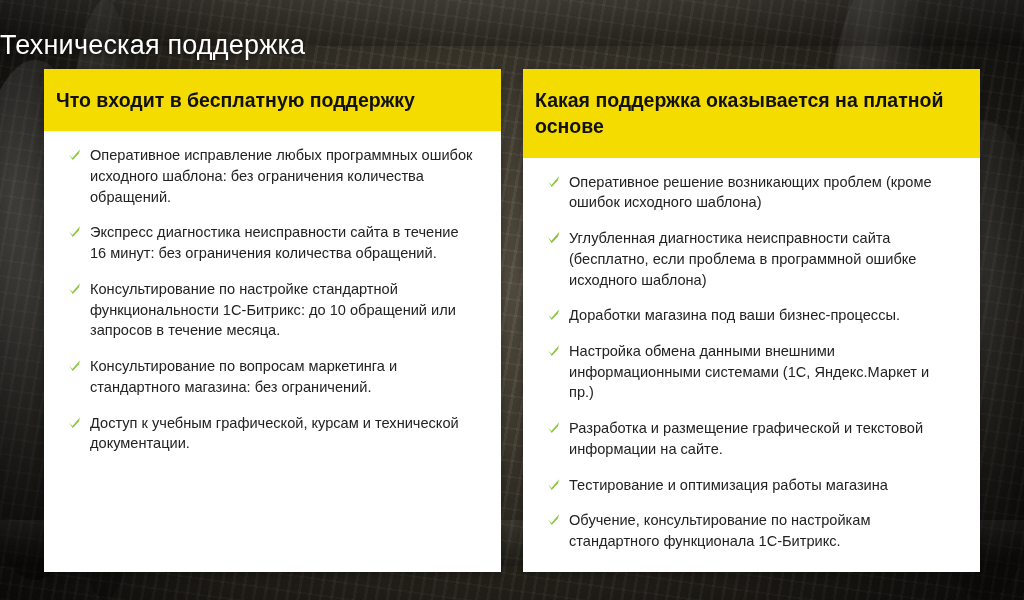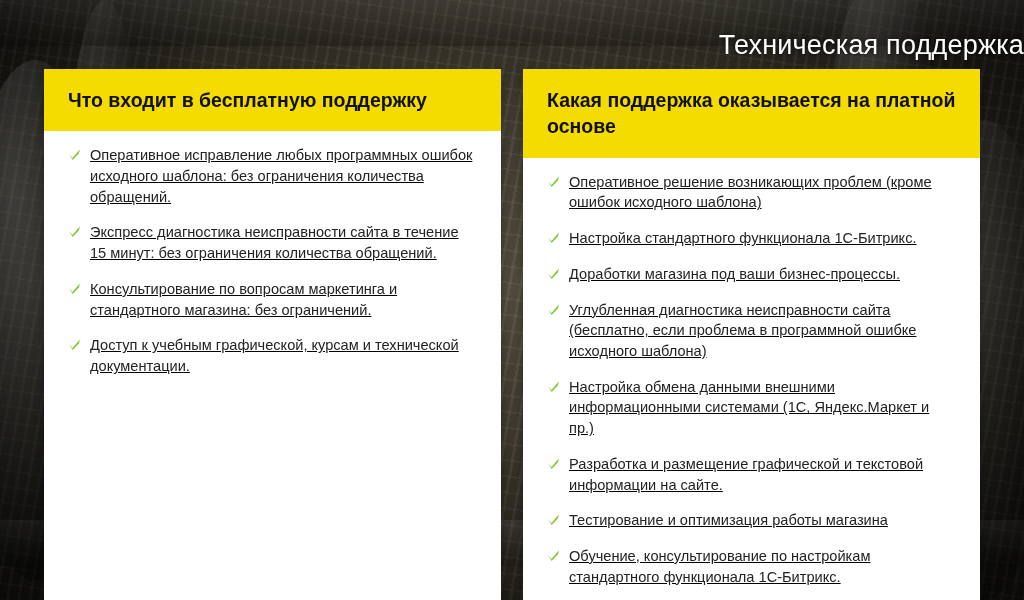--- a/index.html
+++ b/index.html
@@ -57,21 +57,21 @@
   .bg .vignette {
     position: absolute; inset: 0;
     background: radial-gradient(ellipse at 50% 45%, rgba(0,0,0,0) 35%, rgba(0,0,0,.45) 100%);
   }
 
   
   .title {
     position: absolute;
     top: 12px;
     left: 0; right: 0;
-    text-align: right;
+    text-align: left;
     color: #ffffff;
     font-size: 27px;
     font-weight: normal;
     letter-spacing: .2px;
     text-shadow: 0 1px 4px rgba(0,0,0,.65);
   }
 
   
   .cards {
     position: absolute;
@@ -81,36 +81,35 @@
     display: flex;
     gap: 22px;
   }
   .card {
     width: 457px;
     background: #ffffff;
     box-shadow: 0 2px 8px rgba(0,0,0,.35);
   }
   .card-head {
     background: #f5dc00;
-    padding: 18px 22px 18px 24px;
+    padding: 18px 22px 18px 12px;
     color: #111111;
     font-size: 19.5px;
     font-weight: bold;
     line-height: 1.35;
   }
   .card-body {
     padding: 14px 20px 18px 22px;
   }
   .card.left .card-body  { padding-bottom: 26px; }
 
   ul.items {
     list-style: none;
     margin: 0;
     padding: 0;
-    text-decoration: underline;
   }
   ul.items li {
     position: relative;
     padding: 0 4px 0 24px;
     margin: 0 0 15px 0;
     color: #222222;
     font-size: 14.6px;
     line-height: 1.42;
   }
   ul.items li:last-child { margin-bottom: 0; }
@@ -159,21 +158,29 @@
                 </svg>
               </span>
             <span>Оперативное исправление любых программных ошибок исходного шаблона: без ограничения количества обращений.</span>
           </li>
           <li>
             <span class="tick">
                 <svg width="13" height="13" viewBox="0 0 13 13">
                   <path d="M1 6.2 L4.4 10 L12 1.3 L10.9 5.4 L4.7 12.1 Z" fill="#8cc63f"></path>
                 </svg>
               </span>
-            <span>Экспресс диагностика неисправности сайта в течение 15 минут: без ограничения количества обращений.</span>
+            <span>Экспресс диагностика неисправности сайта в течение 16 минут: без ограничения количества обращений.</span>
+          </li>
+          <li>
+            <span class="tick">
+                <svg width="13" height="13" viewBox="0 0 13 13">
+                  <path d="M1 6.2 L4.4 10 L12 1.3 L10.9 5.4 L4.7 12.1 Z" fill="#8cc63f"></path>
+                </svg>
+              </span>
+            <span>Консультирование по настройке стандартной функциональности 1С-Битрикс: до 10 обращений или запросов в течение месяца.</span>
           </li>
           <li>
             <span class="tick">
                 <svg width="13" height="13" viewBox="0 0 13 13">
                   <path d="M1 6.2 L4.4 10 L12 1.3 L10.9 5.4 L4.7 12.1 Z" fill="#8cc63f"></path>
                 </svg>
               </span>
             <span>Консультирование по вопросам маркетинга и стандартного магазина: без ограничений.</span>
           </li>
           <li>
@@ -199,37 +206,36 @@
                 </svg>
               </span>
             <span>Оперативное решение возникающих проблем (кроме ошибок исходного шаблона)</span>
           </li>
           <li>
             <span class="tick">
                 <svg width="13" height="13" viewBox="0 0 13 13">
                   <path d="M1 6.2 L4.4 10 L12 1.3 L10.9 5.4 L4.7 12.1 Z" fill="#8cc63f"></path>
                 </svg>
               </span>
-            <span>Настройка стандартного функционала 1С-Битрикс.</span>
+          </li>
+          <li>
+            <span class="tick">
+                <svg width="13" height="13" viewBox="0 0 13 13">
+                  <path d="M1 6.2 L4.4 10 L12 1.3 L10.9 5.4 L4.7 12.1 Z" fill="#8cc63f"></path>
+                </svg>
+              </span>
+            <span>Углубленная диагностика неисправности сайта (бесплатно, если проблема в программной ошибке исходного шаблона)</span>
           </li>
           <li>
             <span class="tick">
                 <svg width="13" height="13" viewBox="0 0 13 13">
                   <path d="M1 6.2 L4.4 10 L12 1.3 L10.9 5.4 L4.7 12.1 Z" fill="#8cc63f"></path>
                 </svg>
               </span>
             <span>Доработки магазина под ваши бизнес-процессы.</span>
-          </li>
-          <li>
-            <span class="tick">
-                <svg width="13" height="13" viewBox="0 0 13 13">
-                  <path d="M1 6.2 L4.4 10 L12 1.3 L10.9 5.4 L4.7 12.1 Z" fill="#8cc63f"></path>
-                </svg>
-              </span>
-            <span>Углубленная диагностика неисправности сайта (бесплатно, если проблема в программной ошибке исходного шаблона)</span>
           </li>
           <li>
             <span class="tick">
                 <svg width="13" height="13" viewBox="0 0 13 13">
                   <path d="M1 6.2 L4.4 10 L12 1.3 L10.9 5.4 L4.7 12.1 Z" fill="#8cc63f"></path>
                 </svg>
               </span>
             <span>Настройка обмена данными внешними информационными системами (1С, Яндекс.Маркет и пр.)</span>
           </li>
           <li>

